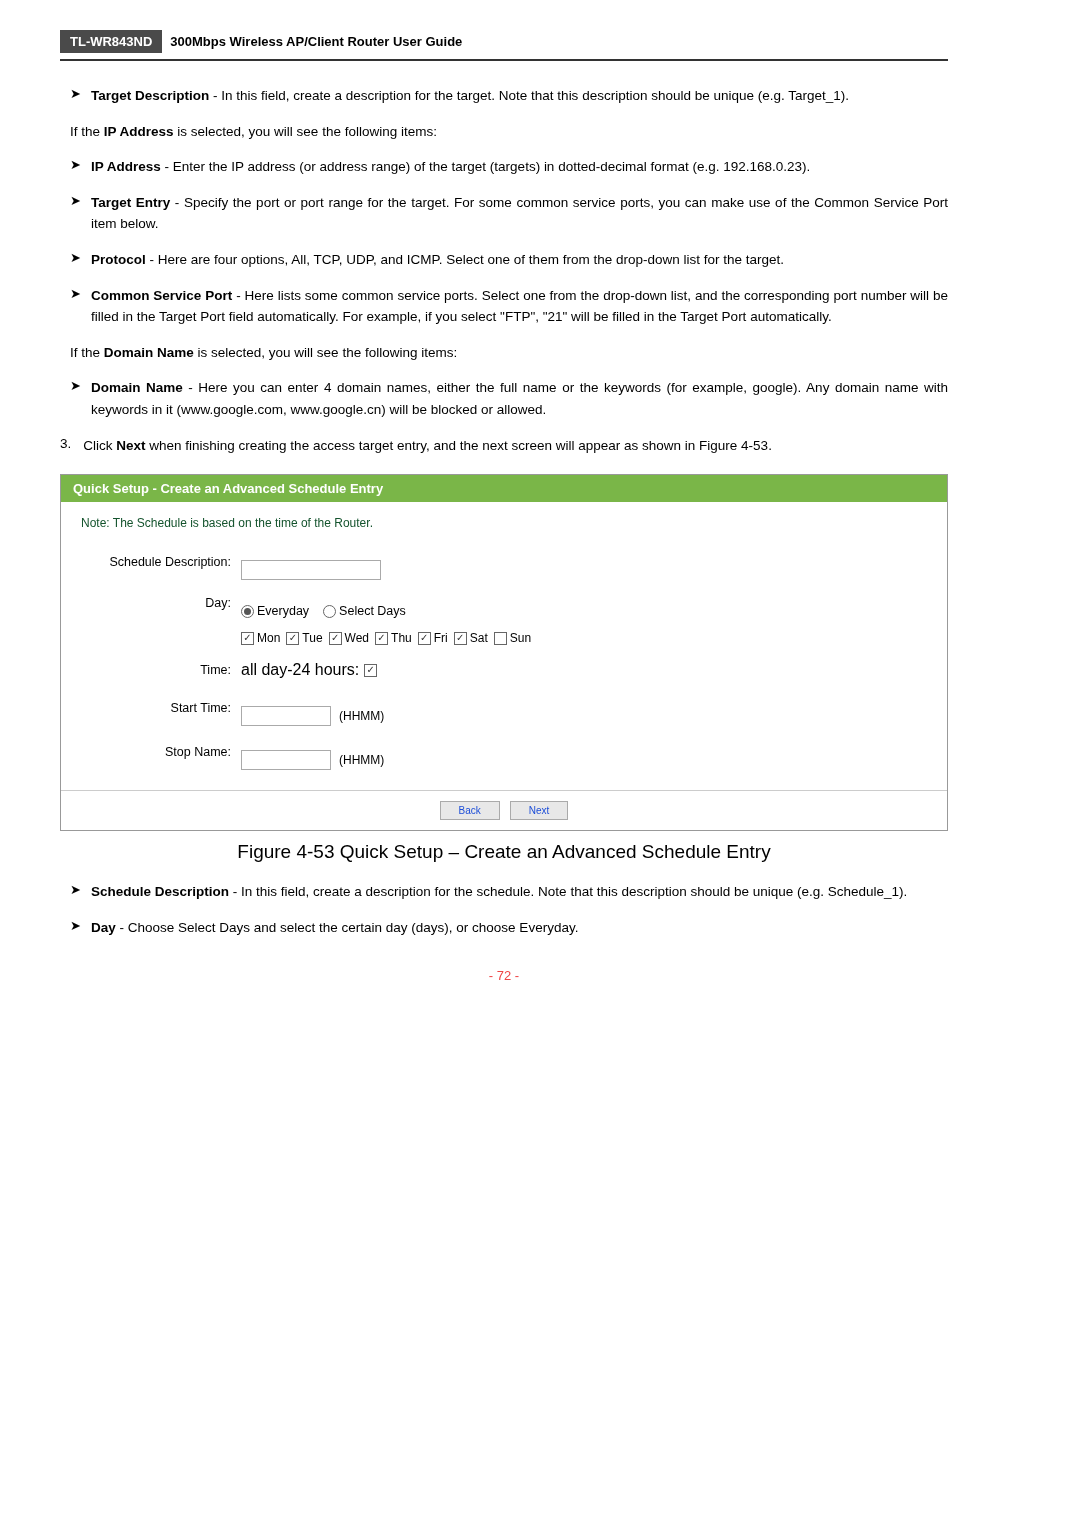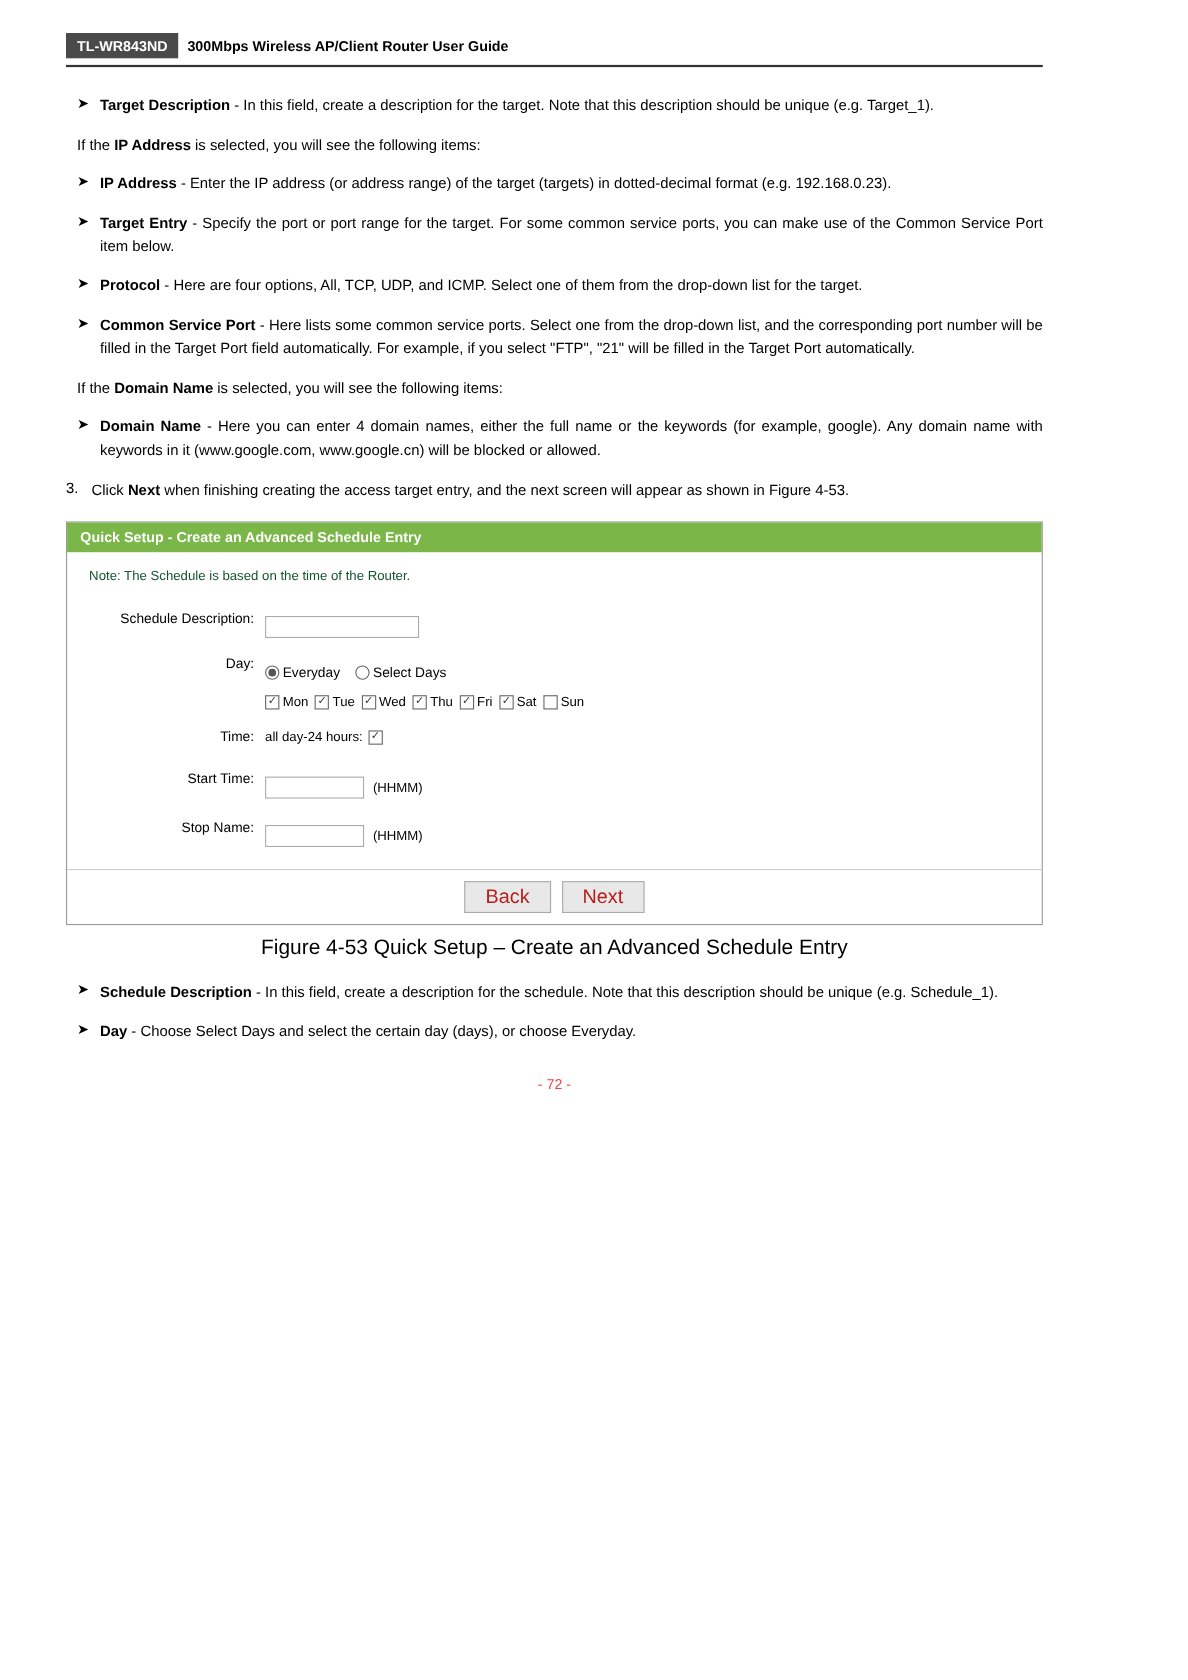--- a/index.html
+++ b/index.html
@@ -215,39 +215,39 @@
     }
     .hint-text {
       font-size: 12px;
       color: #000;
       margin-left: 4px;
     }
     .all-day-row {
       display: flex;
       align-items: center;
       gap: 5px;
-      font-size: 12px;
+      font-size: 16px;
       justify-content: flex-end;
     }
     .schedule-box-footer {
       border-top: 1px solid #ccc;
       padding: 10px 20px 10px 20px;
       display: flex;
       align-items: center;
       justify-content: center;
       gap: 10px;
     }
     .btn {
       padding: 3px 18px;
       border: 1px solid #aaa;
       background: #e8e8e8;
-      font-size: 18px;
+      font-size: 10px;
       cursor: pointer;
       font-family: Arial, sans-serif;
-      color: #b91c1c;
+      color: #1d4ed8;
     }
 
     
     .figure-caption {
       text-align: center;
       font-size: 19px;
       margin: 10px 0 18px 0;
       color: #000;
     }
 

